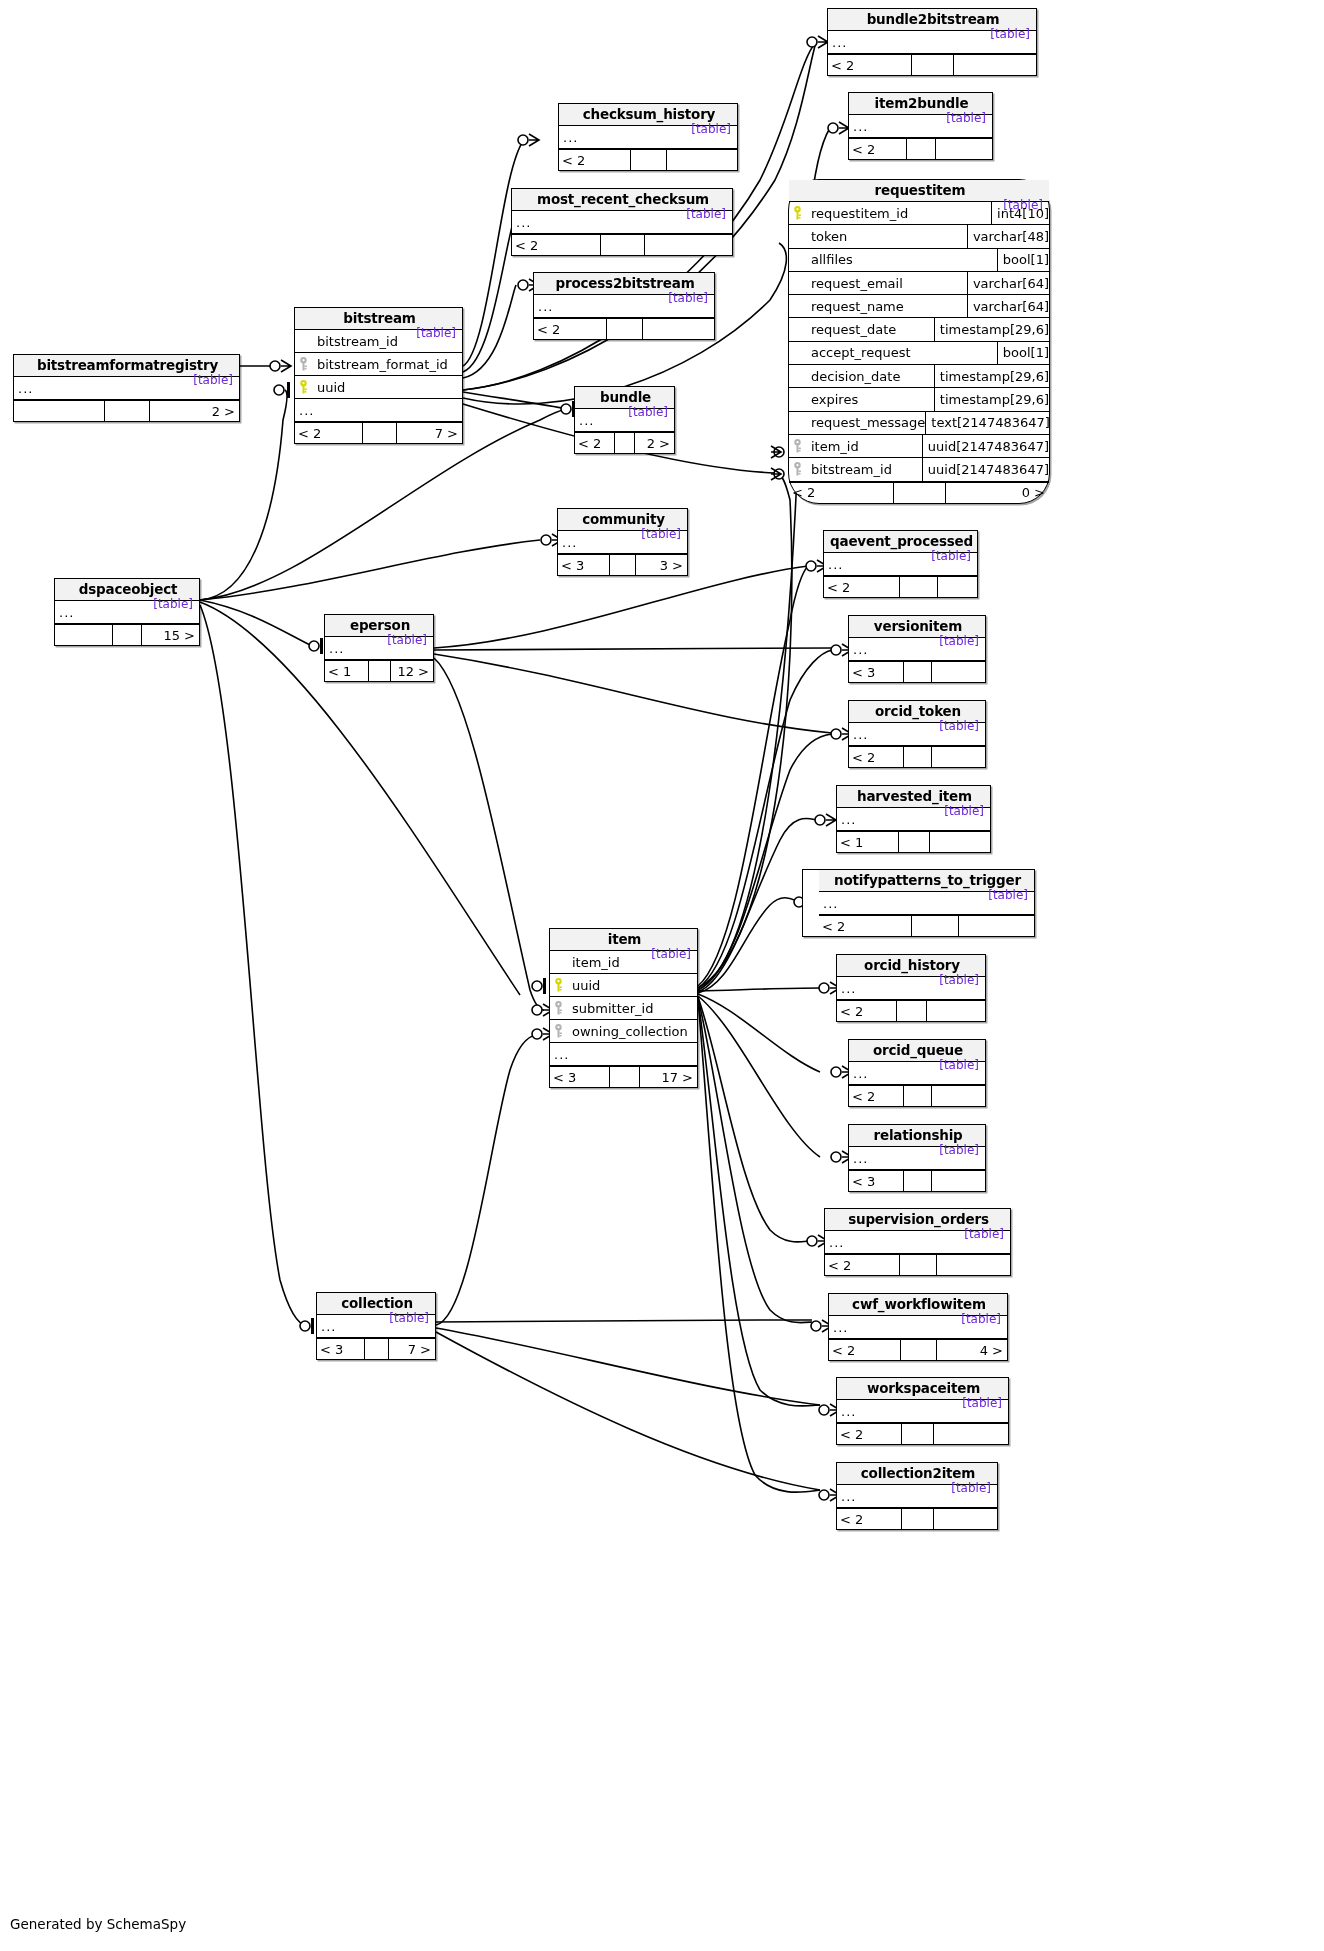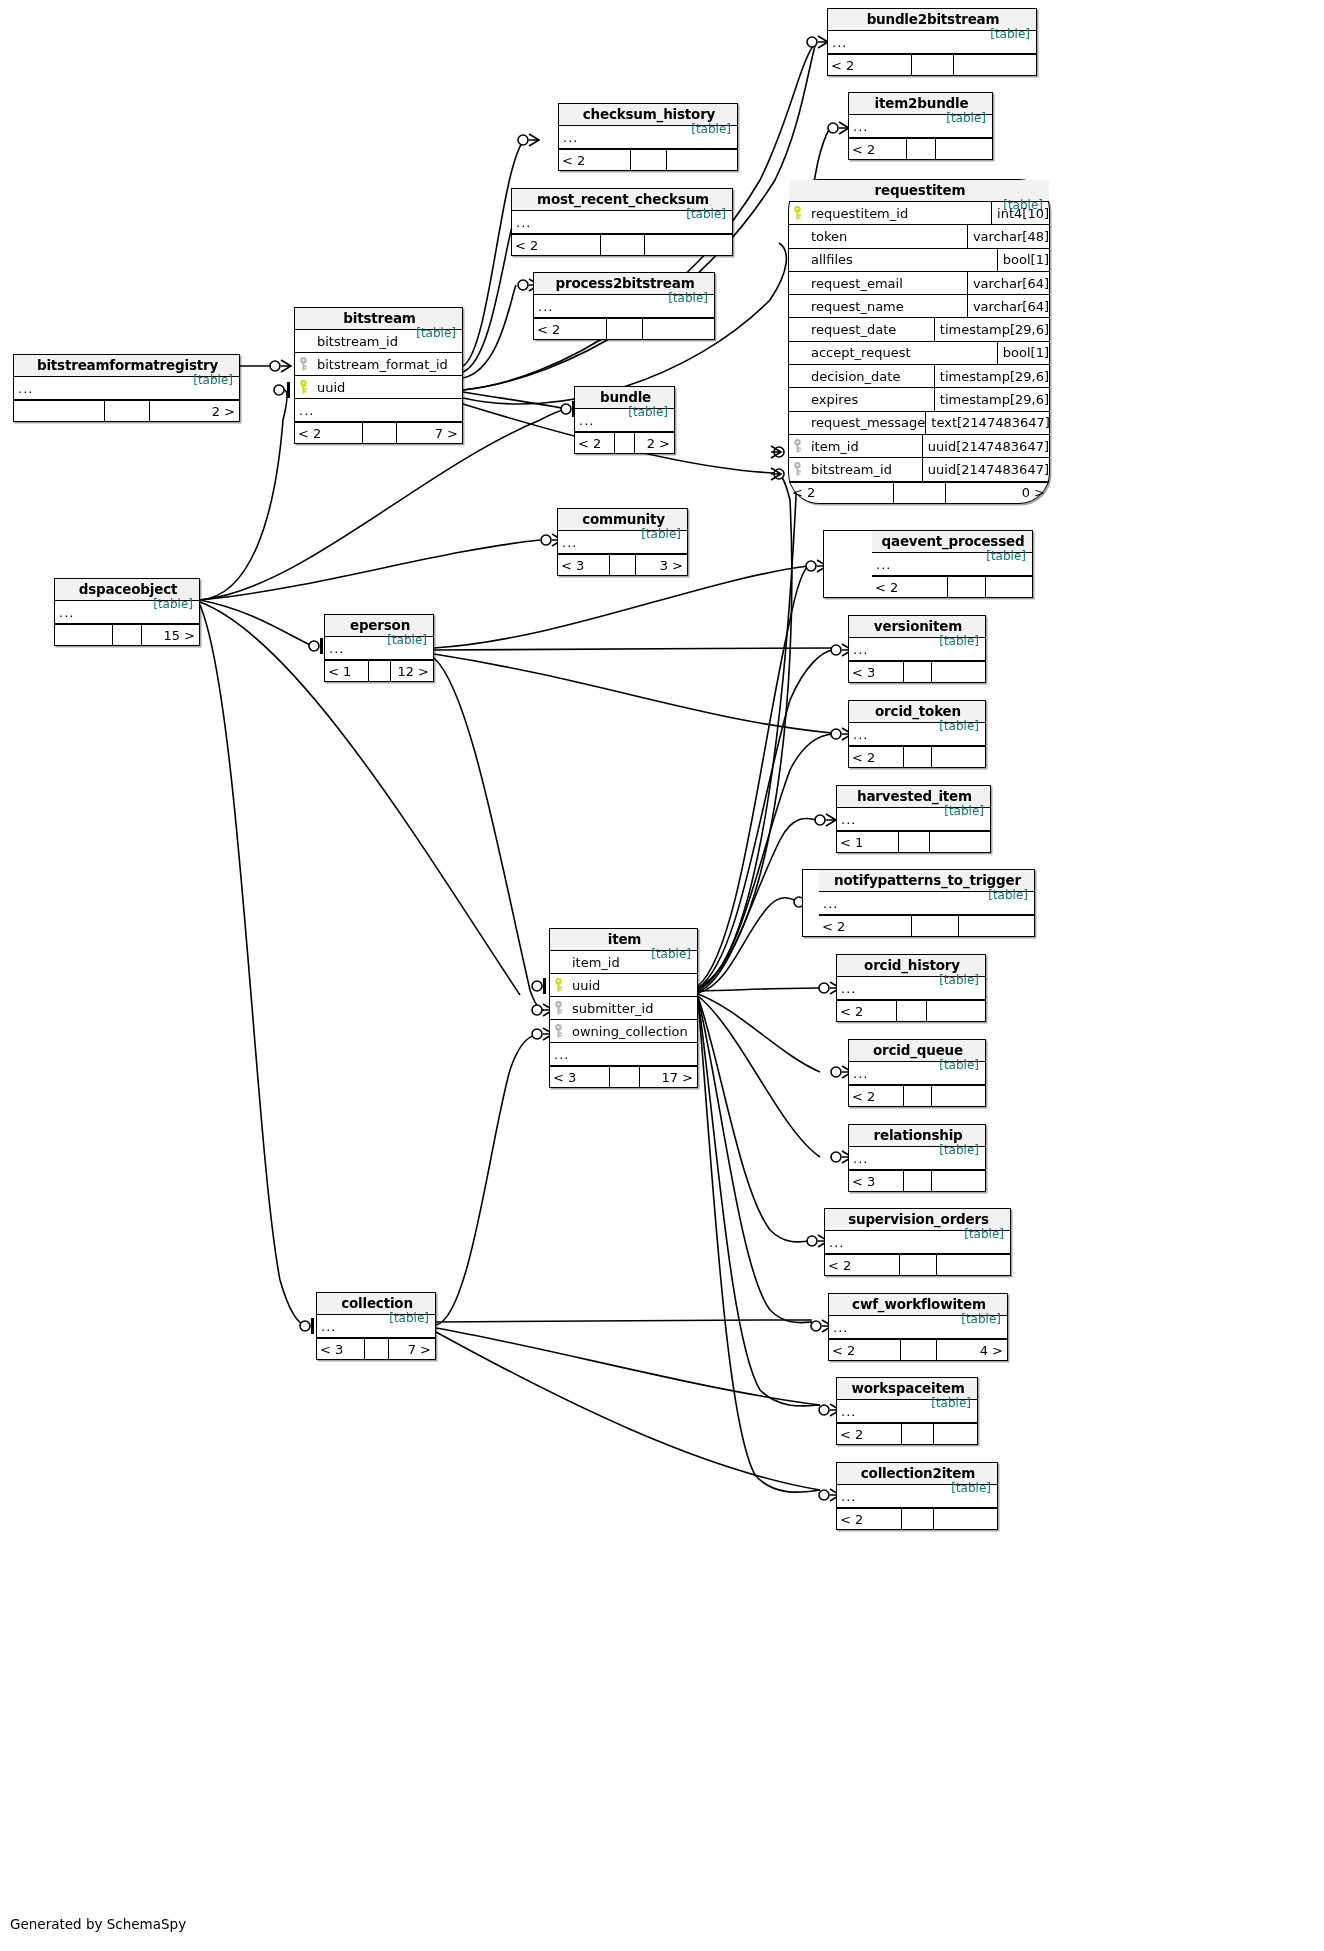--- a/index.html
+++ b/index.html
@@ -25,21 +25,21 @@
   .tbl .hdr{
     background:#f2f2f2;
     border-bottom:1.5px solid #000;
     display:flex;align-items:center;
     padding:2px 6px 2px 8px;
     height:22px;box-sizing:border-box;
     white-space:nowrap;
     flex-direction:column;
   }
   .tbl .hdr .tname{font-weight:bold;font-size:13.5px;letter-spacing:-0.2px;}
-  .tbl .hdr .ttag{font-size:12px;font-weight:normal;margin-left:auto;padding-left:10px;color:#0f766e;}
+  .tbl .hdr .ttag{font-size:12px;font-weight:normal;margin-left:auto;padding-left:10px;color:#6d28d9;}
 
   .tbl .row{
     border-bottom:1px solid #000;
     height:23px;box-sizing:border-box;
     display:flex;align-items:center;
     font-size:13px;white-space:nowrap;
   }
   .tbl .row:last-child{border-bottom:none;}
   .tbl .row .cname{padding-left:4px;}
   .tbl .row .ctype{
@@ -453,21 +453,21 @@
         </div>
         <div class="row ellipsis">
           <span class="cname">...</span>
         </div>
         <div class="footer">
           <div class="f1" style="width:44px">&lt; 1</div>
           <div class="f2" style="width:22px"></div>
           <div class="f3">12 &gt;</div>
         </div>
       </div>
-      <div class="tbl" style="left: 823px; top: 530px; width: 210px; padding-left: 48px;">
+      <div class="tbl" style="left: 823px; top: 530px; width: 155px;">
         <div class="hdr">
           <span class="tname">qaevent_processed</span>
           <span class="ttag">[table]</span>
         </div>
         <div class="row ellipsis">
           <span class="cname">...</span>
         </div>
         <div class="footer">
           <div class="f1" style="width:76px">&lt; 2</div>
           <div class="f2" style="width:38px"></div>
@@ -661,21 +661,21 @@
         </div>
         <div class="row ellipsis">
           <span class="cname">...</span>
         </div>
         <div class="footer">
           <div class="f1" style="width:48px">&lt; 3</div>
           <div class="f2" style="width:24px"></div>
           <div class="f3">7 &gt;</div>
         </div>
       </div>
-      <div class="tbl" style="left: 836px; top: 1377px; width: 142px;">
+      <div class="tbl" style="left: 836px; top: 1377px; width: 173px;">
         <div class="hdr">
           <span class="tname">workspaceitem</span>
           <span class="ttag">[table]</span>
         </div>
         <div class="row ellipsis">
           <span class="cname">...</span>
         </div>
         <div class="footer">
           <div class="f1" style="width:65px">&lt; 2</div>
           <div class="f2" style="width:32px"></div>

